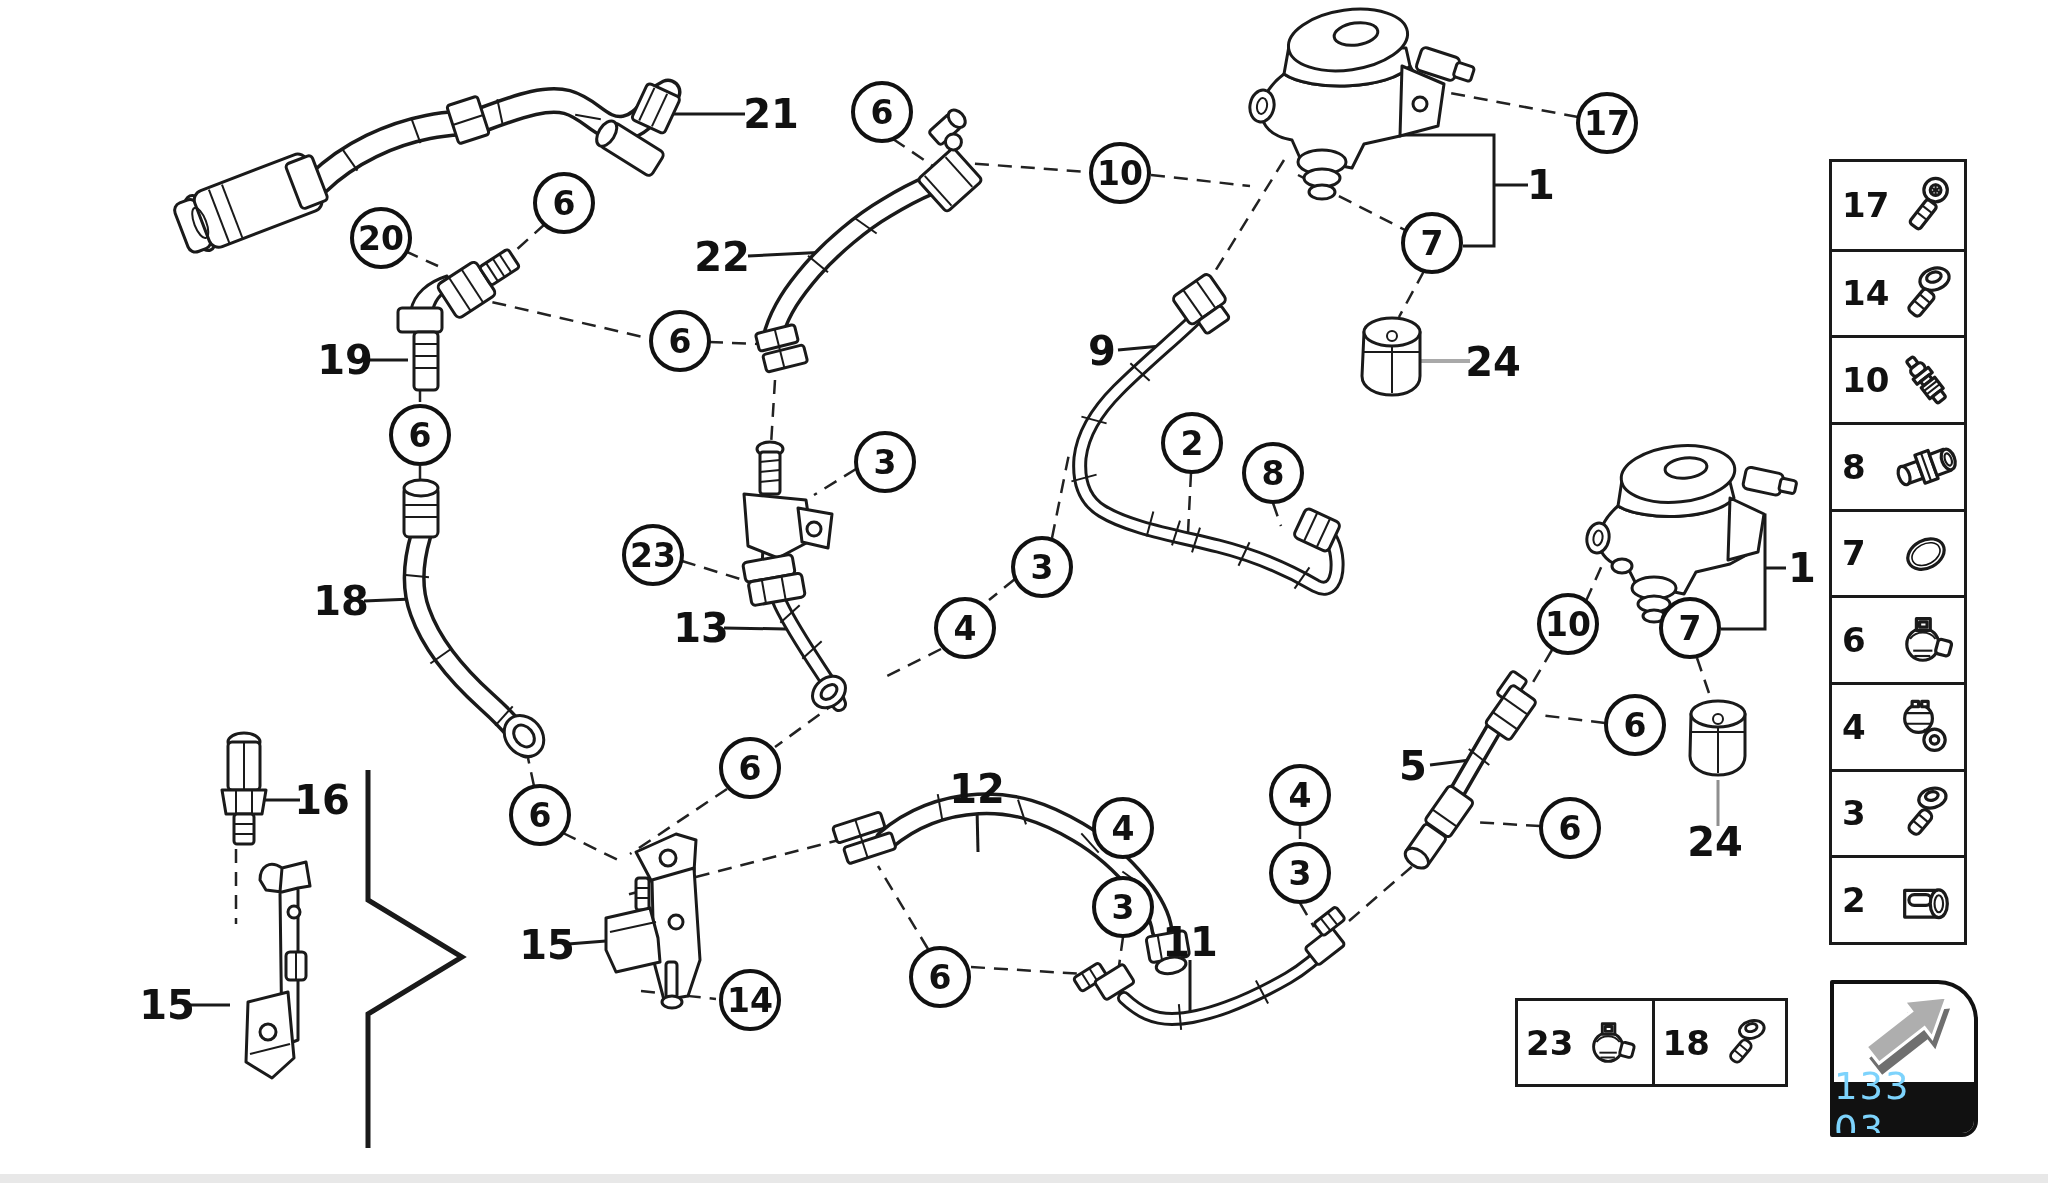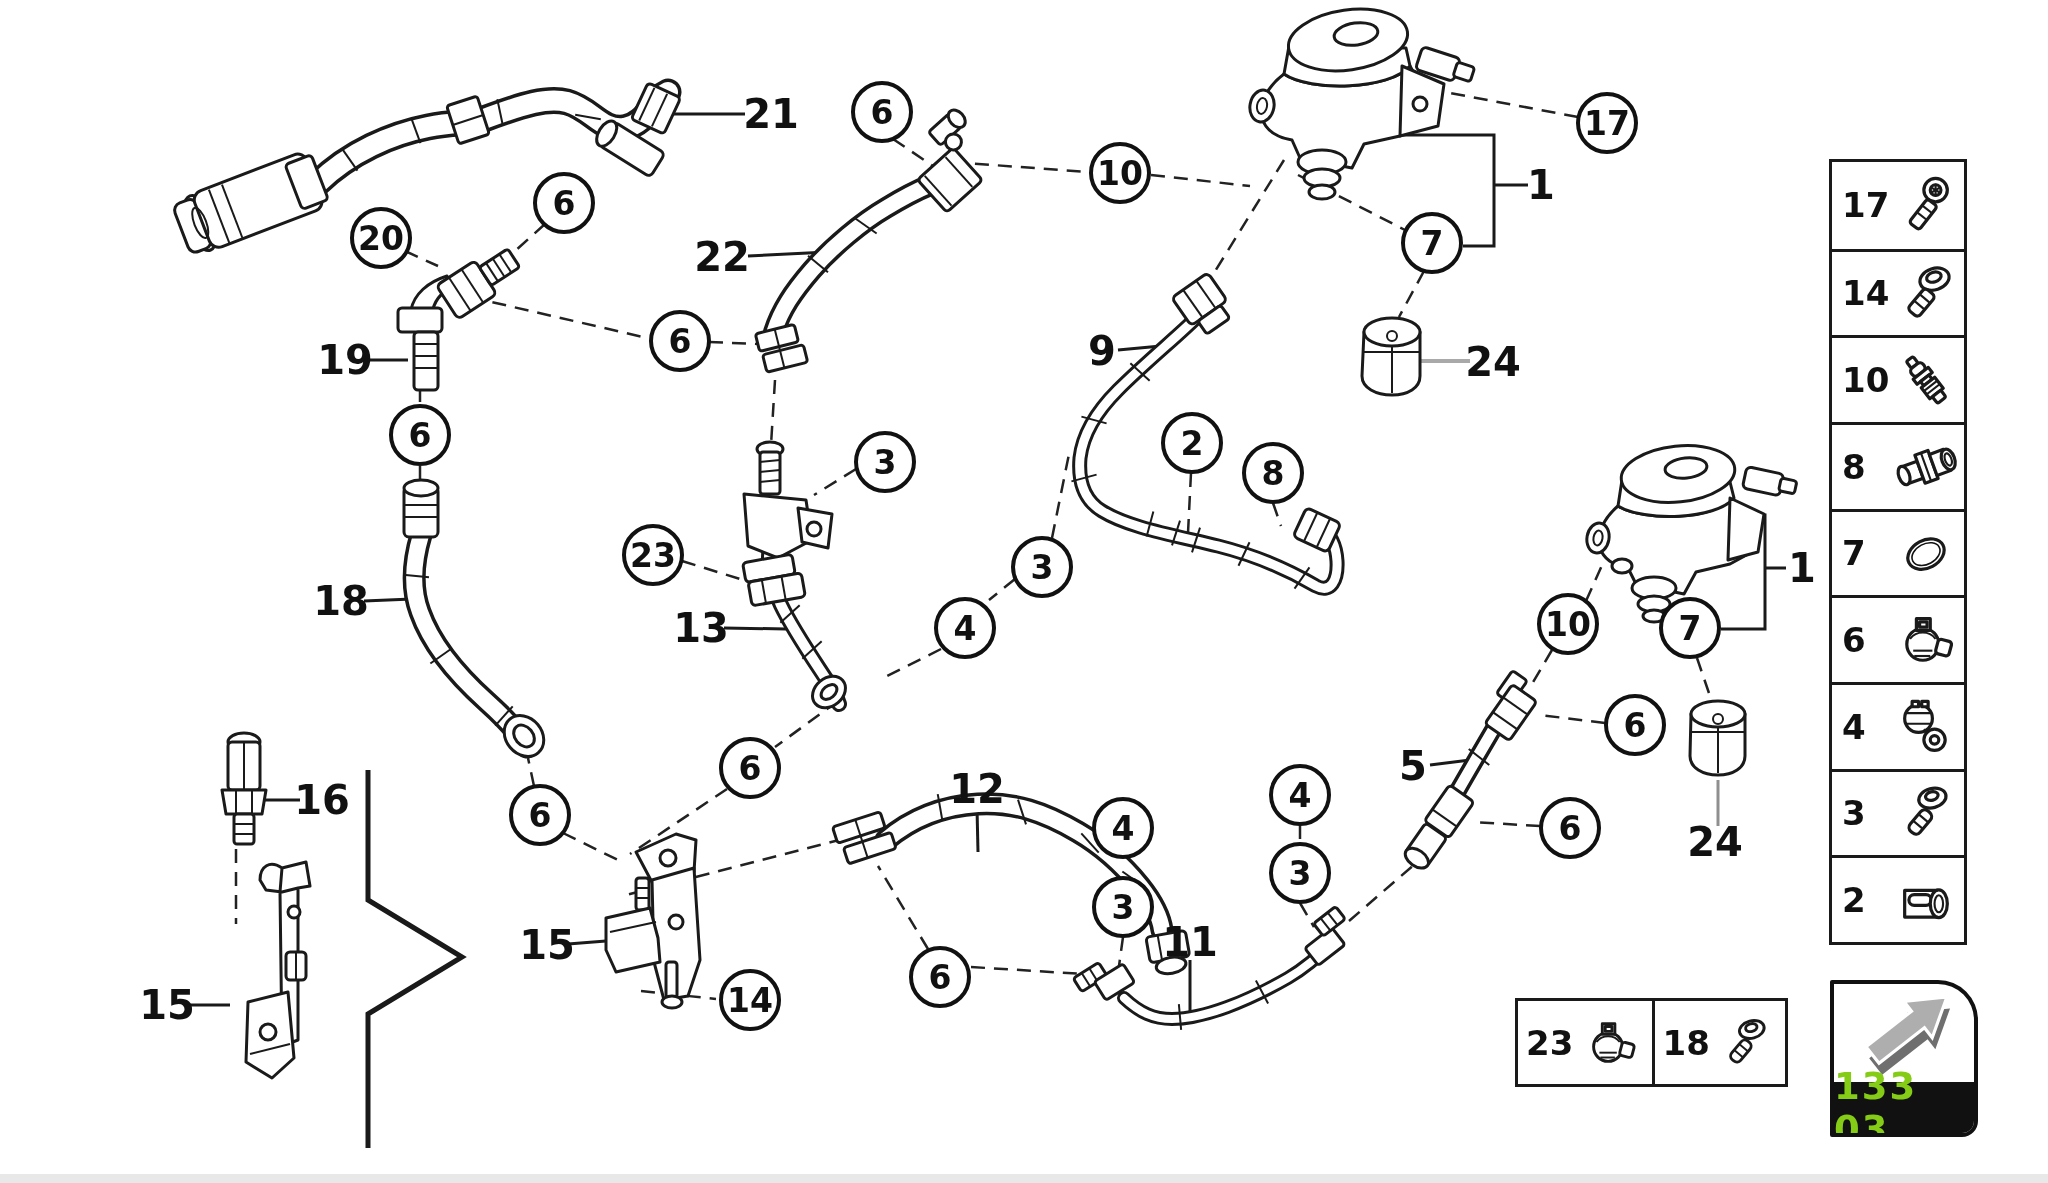--- a/index.html
+++ b/index.html
@@ -31,22 +31,22 @@
           border:3px solid #1a1a1a;box-sizing:border-box;display:grid;
           grid-template-columns:1fr 1fr;background:#fff;}
   .bcell{display:flex;align-items:center;}
   .bcell+.bcell{border-left:3px solid #1a1a1a;}
   .bcell .legend-num{width:44px;padding-left:8px;}
   
   .badge{position:absolute;left:1830px;top:980px;width:148px;height:157px;
          border:4px solid #111;border-radius:2px 40px 16px 2px;box-sizing:border-box;
          background:#fff;display:flex;flex-direction:column;overflow:hidden;cursor:pointer;}
   .badge-icn{flex:1;display:flex;align-items:center;justify-content:center;}
-  .badge-band{height:51px;background:#111;color:#84cc16;display:flex;align-items:center;
-              justify-content:center;font-size:37px;font-weight:bold;letter-spacing:2px;}
+  .badge-band{height:51px;background:#111;color:#7dd3fc;display:flex;align-items:center;
+              justify-content:center;font-size:37px;font-weight:normal;letter-spacing:2px;}
 </style>
 </head>
 <body>
 
 <div class="stage">
 
   <svg id="diagram-svg" width="2048" height="1183" viewBox="0 0 2048 1183">
 
     <g id="dash-layer">
         <line x1="405" y1="251" x2="438" y2="266" class="dash"></line>

